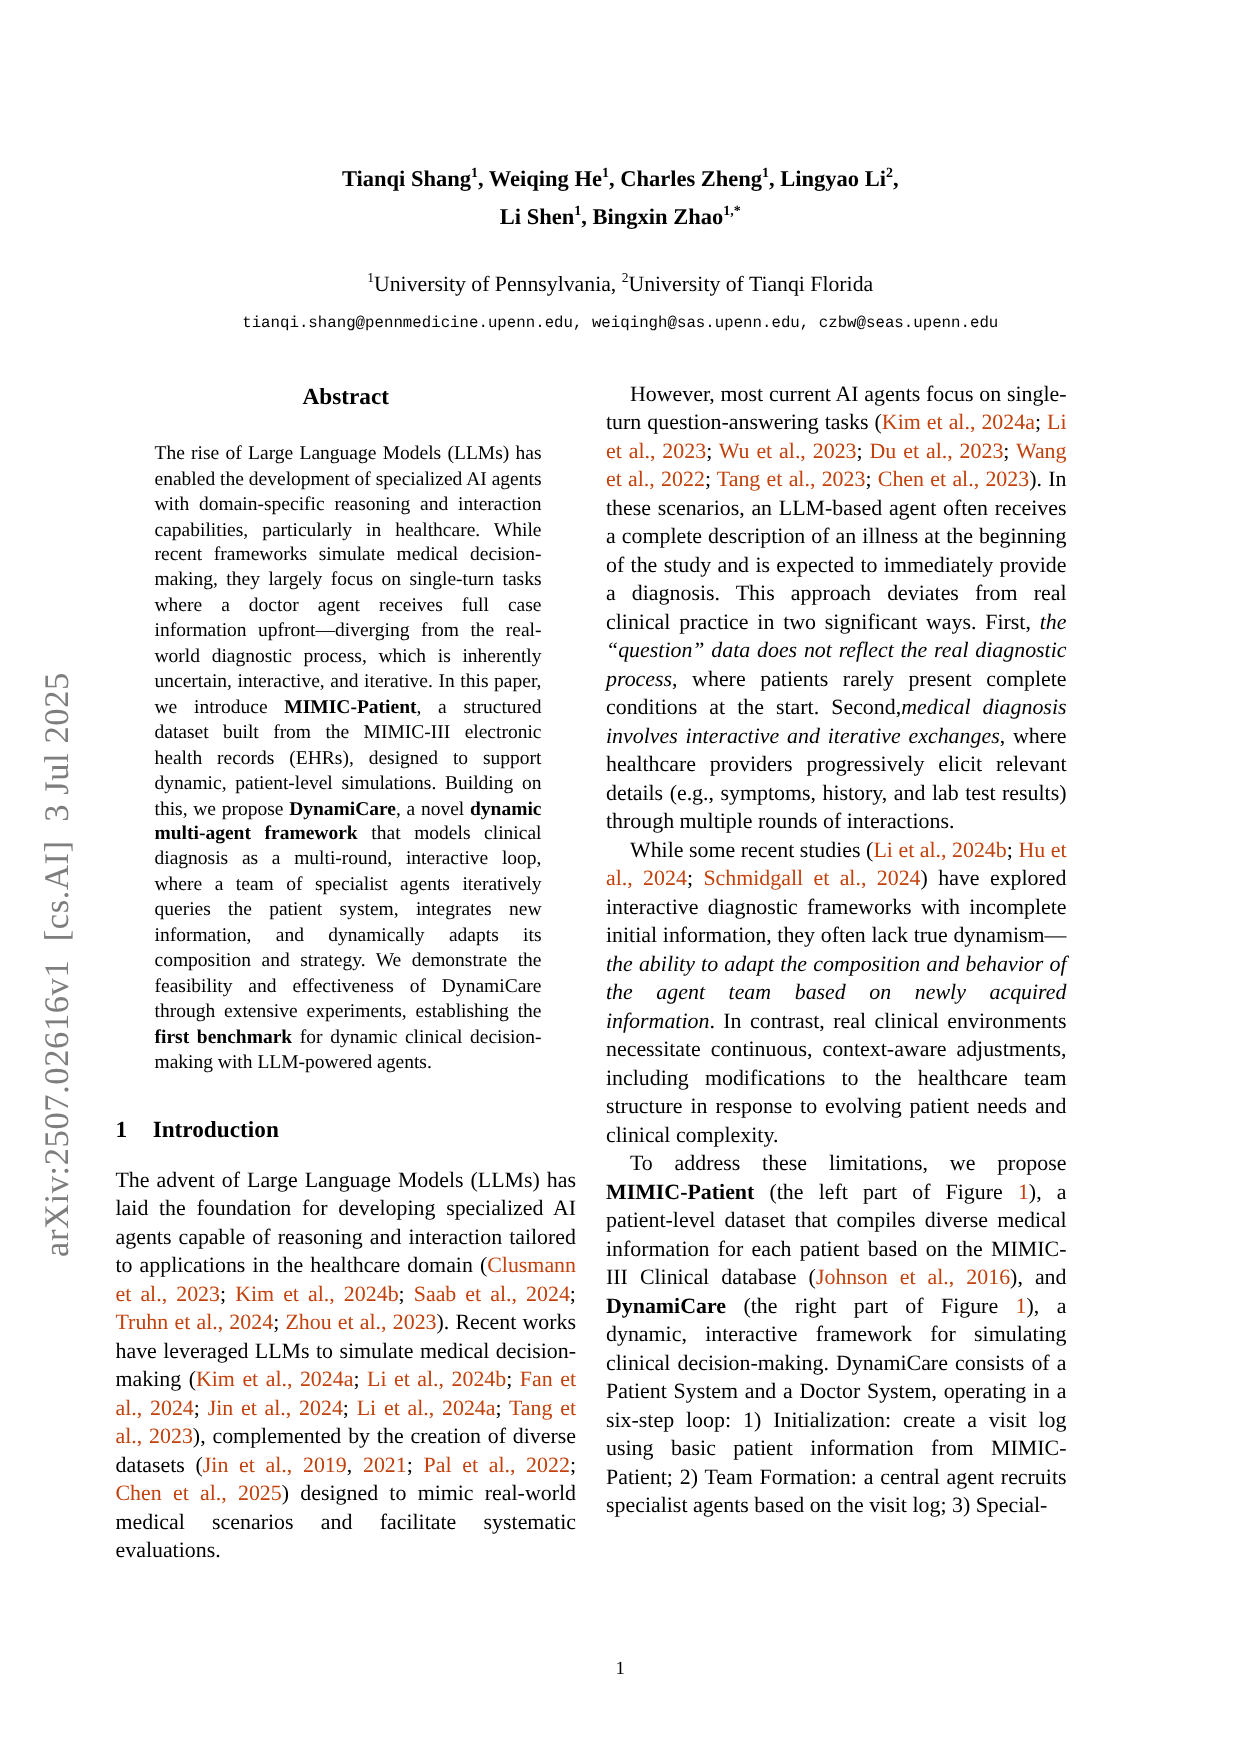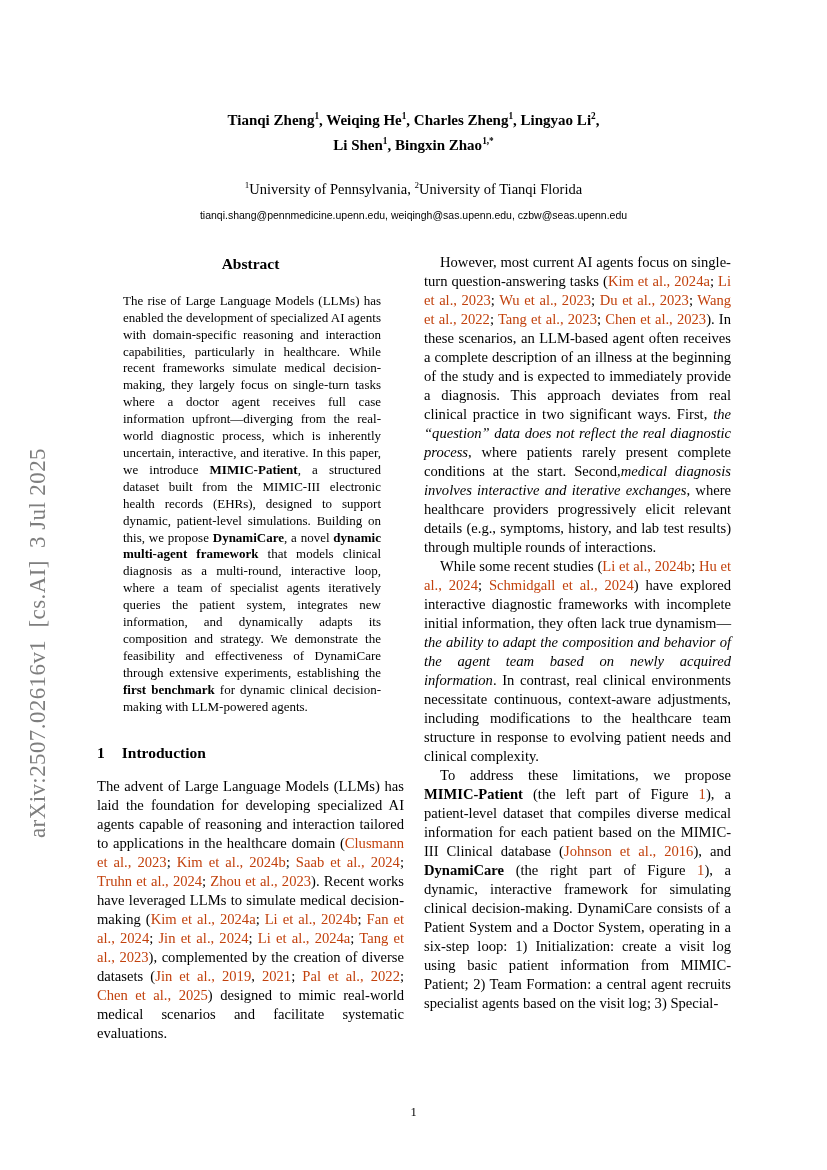--- a/index.html
+++ b/index.html
@@ -30,29 +30,29 @@
   .title {
     font-size: 19px; font-weight: bold;
     line-height: 26px;
     max-width: 620px;
     margin: 0 auto;
   }
   .authors-block { margin-top: 13px; }
   .authors { font-size: 15px; font-weight: bold; line-height: 21px; }
   .affil { font-size: 14.5px; margin-top: 20px; line-height: 19px; }
   .emails {
-    font-family: Liberation Sans, sans-serif;
+    font-family: Liberation Mono, monospace;
     font-size: 10.5px; line-height: 22px; margin-top: 5px;
   }
   .emails + .emails { margin-top: 0; }
   .corresponding { font-size: 11.5px; font-weight: bold; margin-top: 8px; }
 
   .columns {
     display: flex; gap: 20px;
-    padding: 0 95px 0 97px;
+    padding: 0 95px 0 77px;
     margin-top: 27px;
   }
   .col { width: 307px; }
 
   .abstract-heading {
     font-size: 15.5px; font-weight: bold;
     text-align: center; margin: 2px 0 20px 0;
   }
   .abstract-body {
     font-size: 13px; line-height: 16.9px;
@@ -85,21 +85,21 @@
     font-size: 12.5px;
   }
 </style>
 </head>
 <body>
 
 <div class="watermark">arXiv:2507.02616v1  [cs.AI]  3 Jul 2025</div>
 
 <header class="header">
   <div class="authors-block">
-    <div class="authors"><span>Tianqi Zheng</span><span class="seg-sup">1</span><span>, Weiqing He</span><span class="seg-sup">1</span><span>, Charles Zheng</span><span class="seg-sup">1</span><span>, Lingyao Li</span><span class="seg-sup">2</span><span>,</span></div>
+    <div class="authors"><span>Tianqi Shang</span><span class="seg-sup">1</span><span>, Weiqing He</span><span class="seg-sup">1</span><span>, Charles Zheng</span><span class="seg-sup">1</span><span>, Lingyao Li</span><span class="seg-sup">2</span><span>,</span></div>
     <div class="authors"><span>Li Shen</span><span class="seg-sup">1</span><span>, Bingxin Zhao</span><span class="seg-sup">1,*</span></div>
   </div>
   <div class="affil"><span class="seg-sup">1</span><span>University of Pennsylvania, </span><span class="seg-sup">2</span><span>University of Tianqi Florida</span></div>
   <div class="emails">tianqi.shang@pennmedicine.upenn.edu, weiqingh@sas.upenn.edu, czbw@seas.upenn.edu</div>
 </header>
 
 <div class="columns">
   <div class="col">
     <h2 class="abstract-heading">Abstract</h2>
     <p class="abstract-body"><span>The rise of Large Language Models (LLMs) has enabled the development of specialized AI agents with domain-specific reasoning and interaction capabilities, particularly in healthcare. While recent frameworks simulate medical decision-making, they largely focus on single-turn tasks where a doctor agent receives full case information upfront—diverging from the real-world diagnostic process, which is inherently uncertain, interactive, and iterative. In this paper, we introduce </span><span class="seg-bold">MIMIC-Patient</span><span>, a structured dataset built from the MIMIC-III electronic health records (EHRs), designed to support dynamic, patient-level simulations. Building on this, we propose </span><span class="seg-bold">DynamiCare</span><span>, a novel </span><span class="seg-bold">dynamic multi-agent framework</span><span> that models clinical diagnosis as a multi-round, interactive loop, where a team of specialist agents iteratively queries the patient system, integrates new information, and dynamically adapts its composition and strategy. We demonstrate the feasibility and effectiveness of DynamiCare through extensive experiments, establishing the </span><span class="seg-bold">first benchmark</span><span> for dynamic clinical decision-making with LLM-powered agents.</span></p>

